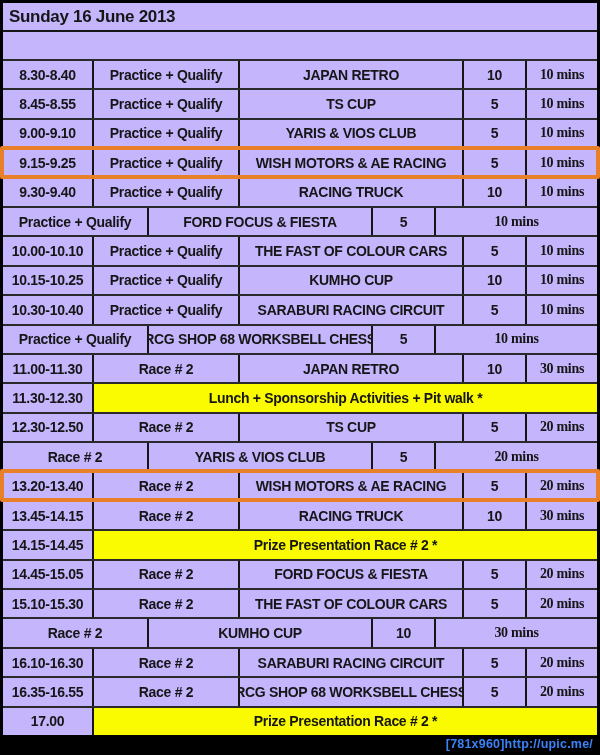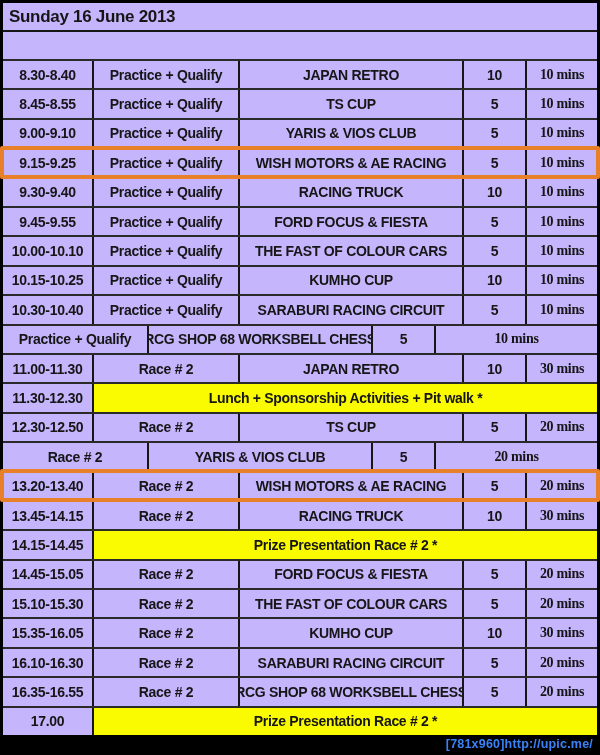--- a/index.html
+++ b/index.html
@@ -126,21 +126,20 @@
   <div class="highlight-box"></div>
       </div>
       <div class="row">
     <div class="cell c0">9.30-9.40</div>
     <div class="cell c1">Practice + Qualify</div>
     <div class="cell c2">RACING TRUCK</div>
     <div class="cell c3">10</div>
     <div class="cell c4">10 mins</div>
   </div>
       <div class="row">
-    <div class="cell c0">9.45-9.55</div>
     <div class="cell c1">Practice + Qualify</div>
     <div class="cell c2">FORD FOCUS &amp; FIESTA</div>
     <div class="cell c3">5</div>
     <div class="cell c4">10 mins</div>
   </div>
       <div class="row">
     <div class="cell c0">10.00-10.10</div>
     <div class="cell c1">Practice + Qualify</div>
     <div class="cell c2">THE FAST OF COLOUR CARS</div>
     <div class="cell c3">5</div>
@@ -217,21 +216,20 @@
     <div class="cell c4">20 mins</div>
   </div>
       <div class="row">
     <div class="cell c0">15.10-15.30</div>
     <div class="cell c1">Race # 2</div>
     <div class="cell c2">THE FAST OF COLOUR CARS</div>
     <div class="cell c3">5</div>
     <div class="cell c4">20 mins</div>
   </div>
       <div class="row">
-    <div class="cell c0">15.35-16.05</div>
     <div class="cell c1">Race # 2</div>
     <div class="cell c2">KUMHO CUP</div>
     <div class="cell c3">10</div>
     <div class="cell c4">30 mins</div>
   </div>
       <div class="row">
     <div class="cell c0">16.10-16.30</div>
     <div class="cell c1">Race # 2</div>
     <div class="cell c2">SARABURI RACING CIRCUIT</div>
     <div class="cell c3">5</div>

